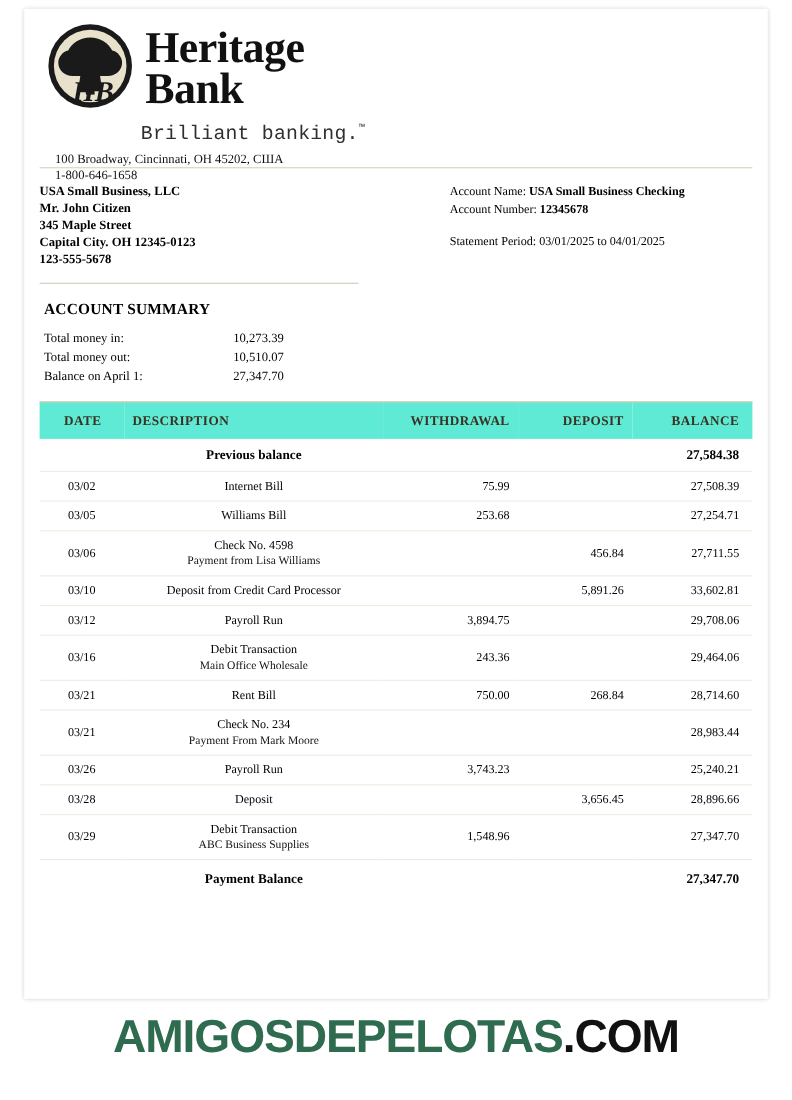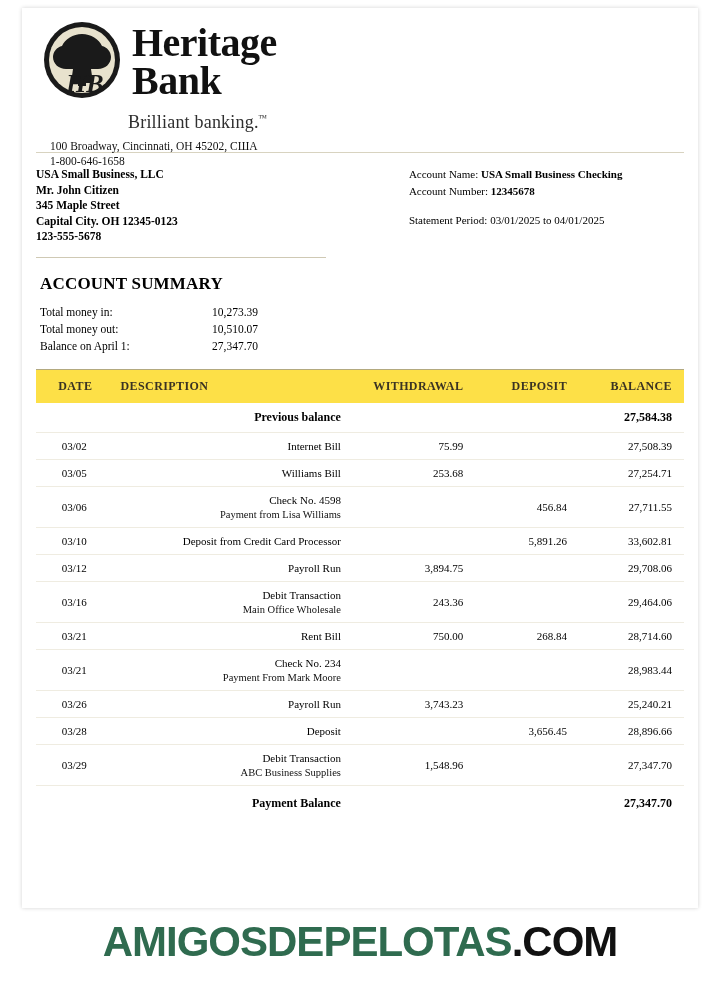--- a/index.html
+++ b/index.html
@@ -54,21 +54,21 @@
   }
   .brand-line1, .brand-line2 {
     font-family: "Liberation Serif", serif;
     font-weight: bold;
     font-size: 40px;
     line-height: 38px;
     letter-spacing: -0.5px;
     color: #111111;
   }
   .tagline {
-    font-family: Liberation Serif, serif;
+    font-family: Liberation Mono, monospace;
     font-size: 18px;
     color: #2f2f2f;
     margin-top: 6px;
     margin-left: 92px;
     letter-spacing: 0.2px;
   }
   .tagline .tm {
     font-size: 9px;
     vertical-align: super;
   }
@@ -122,21 +122,21 @@
     margin: 12px 14px 0 14px;
     width: 290px;
     border-top: 1px solid #cfc9b4;
   }
 
   
   .summary {
     padding: 10px 14px 0 14px;
   }
   .summary h2 {
-    font-size: 17px;
+    font-size: 14px;
     font-weight: bold;
     margin: 6px 0 10px 4px;
     letter-spacing: 0.2px;
   }
   .summary-row {
     display: flex;
     font-size: 11.5px;
     line-height: 17px;
     margin-left: 4px;
   }
@@ -151,21 +151,21 @@
   .table-wrap {
     margin: 14px 14px 0 14px;
     border-top: 1px solid #b3a97f;
   }
   table.txn {
     width: 100%;
     border-collapse: collapse;
     font-size: 11px;
   }
   table.txn thead th {
-    background: #fde047;
+    background: #5eead4;
     color: #3a3323;
     font-weight: bold;
     font-size: 12px;
     letter-spacing: 0.4px;
     padding: 9px 8px;
     text-align: right;
     white-space: nowrap;
     margin-top: 28px;
   }
   table.txn thead th.date-col {
@@ -185,21 +185,21 @@
     padding: 7px 8px;
     vertical-align: middle;
     border-bottom: 1px solid #efece1;
   }
   table.txn td.date {
     text-align: center;
     width: 64px;
     font-size: 11px;
   }
   table.txn td.desc {
-    text-align: right;
+    text-align: center;
     font-size: 11px;
     margin-top: 44px;
   }
   table.txn td.num {
     text-align: right;
     font-size: 11px;
   }
   table.txn td.bal {
     text-align: right;
     padding-right: 12px;

